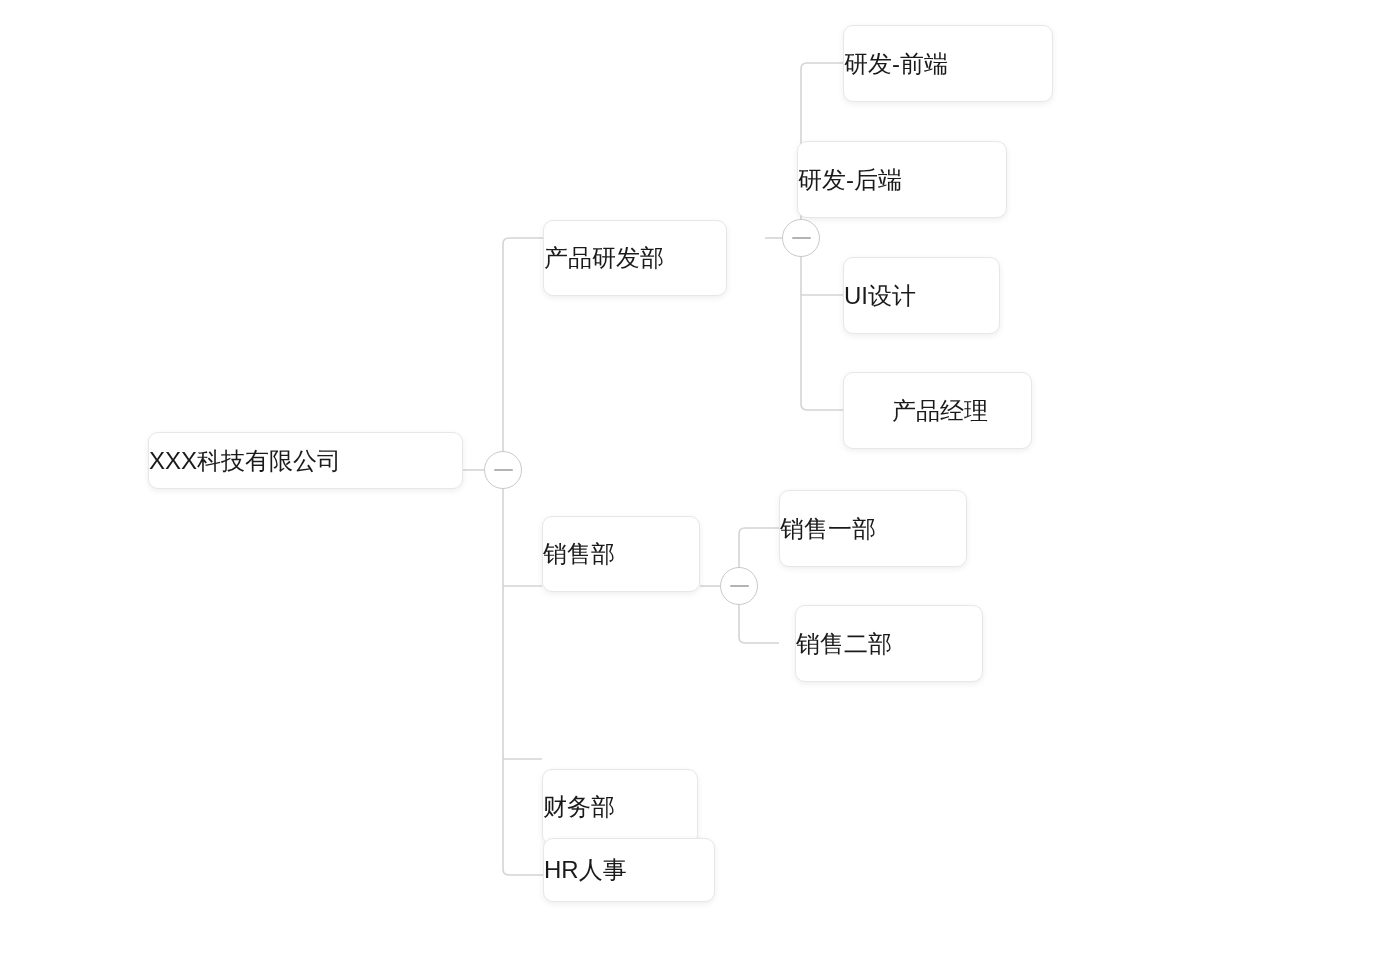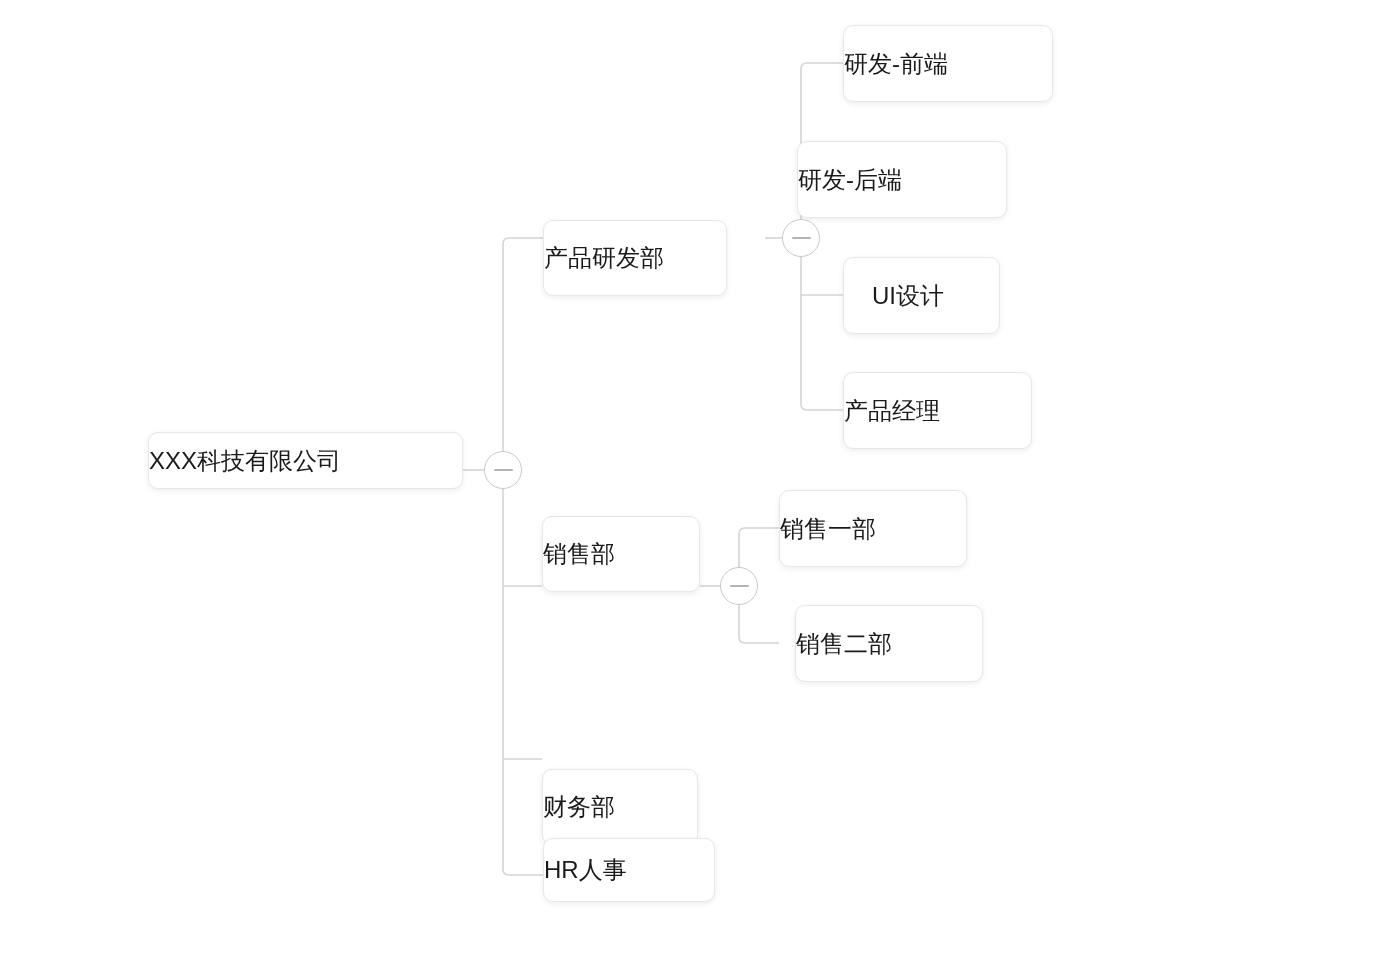--- a/index.html
+++ b/index.html
@@ -105,24 +105,24 @@
   <div class="node" style="left:543px; top:838px; width:172px; height:64px;">
     <span>HR人事</span>
   </div>
 
   <div class="node" style="left:843px; top:25px; width:210px; height:77px;">
     <span>研发-前端</span>
   </div>
   <div class="node" style="left:797px; top:141px; width:210px; height:77px;">
     <span>研发-后端</span>
   </div>
-  <div class="node" style="left:843px; top:257px; width:157px; height:77px;padding-left:28px;">
+  <div class="node" style="left:843px; top:257px; width:157px; height:77px;">
     <span>UI设计</span>
   </div>
-  <div class="node" style="left:843px; top:372px; width:189px; height:77px;">
+  <div class="node" style="left:843px; top:372px; width:189px; height:77px;padding-left:48px;">
     <span>产品经理</span>
   </div>
 
   <div class="node" style="left:779px; top:490px; width:188px; height:77px;">
     <span>销售一部</span>
   </div>
   <div class="node" style="left:779px; top:605px; width:188px; height:77px;margin-left:16px;">
     <span>销售二部</span>
   </div>
 

